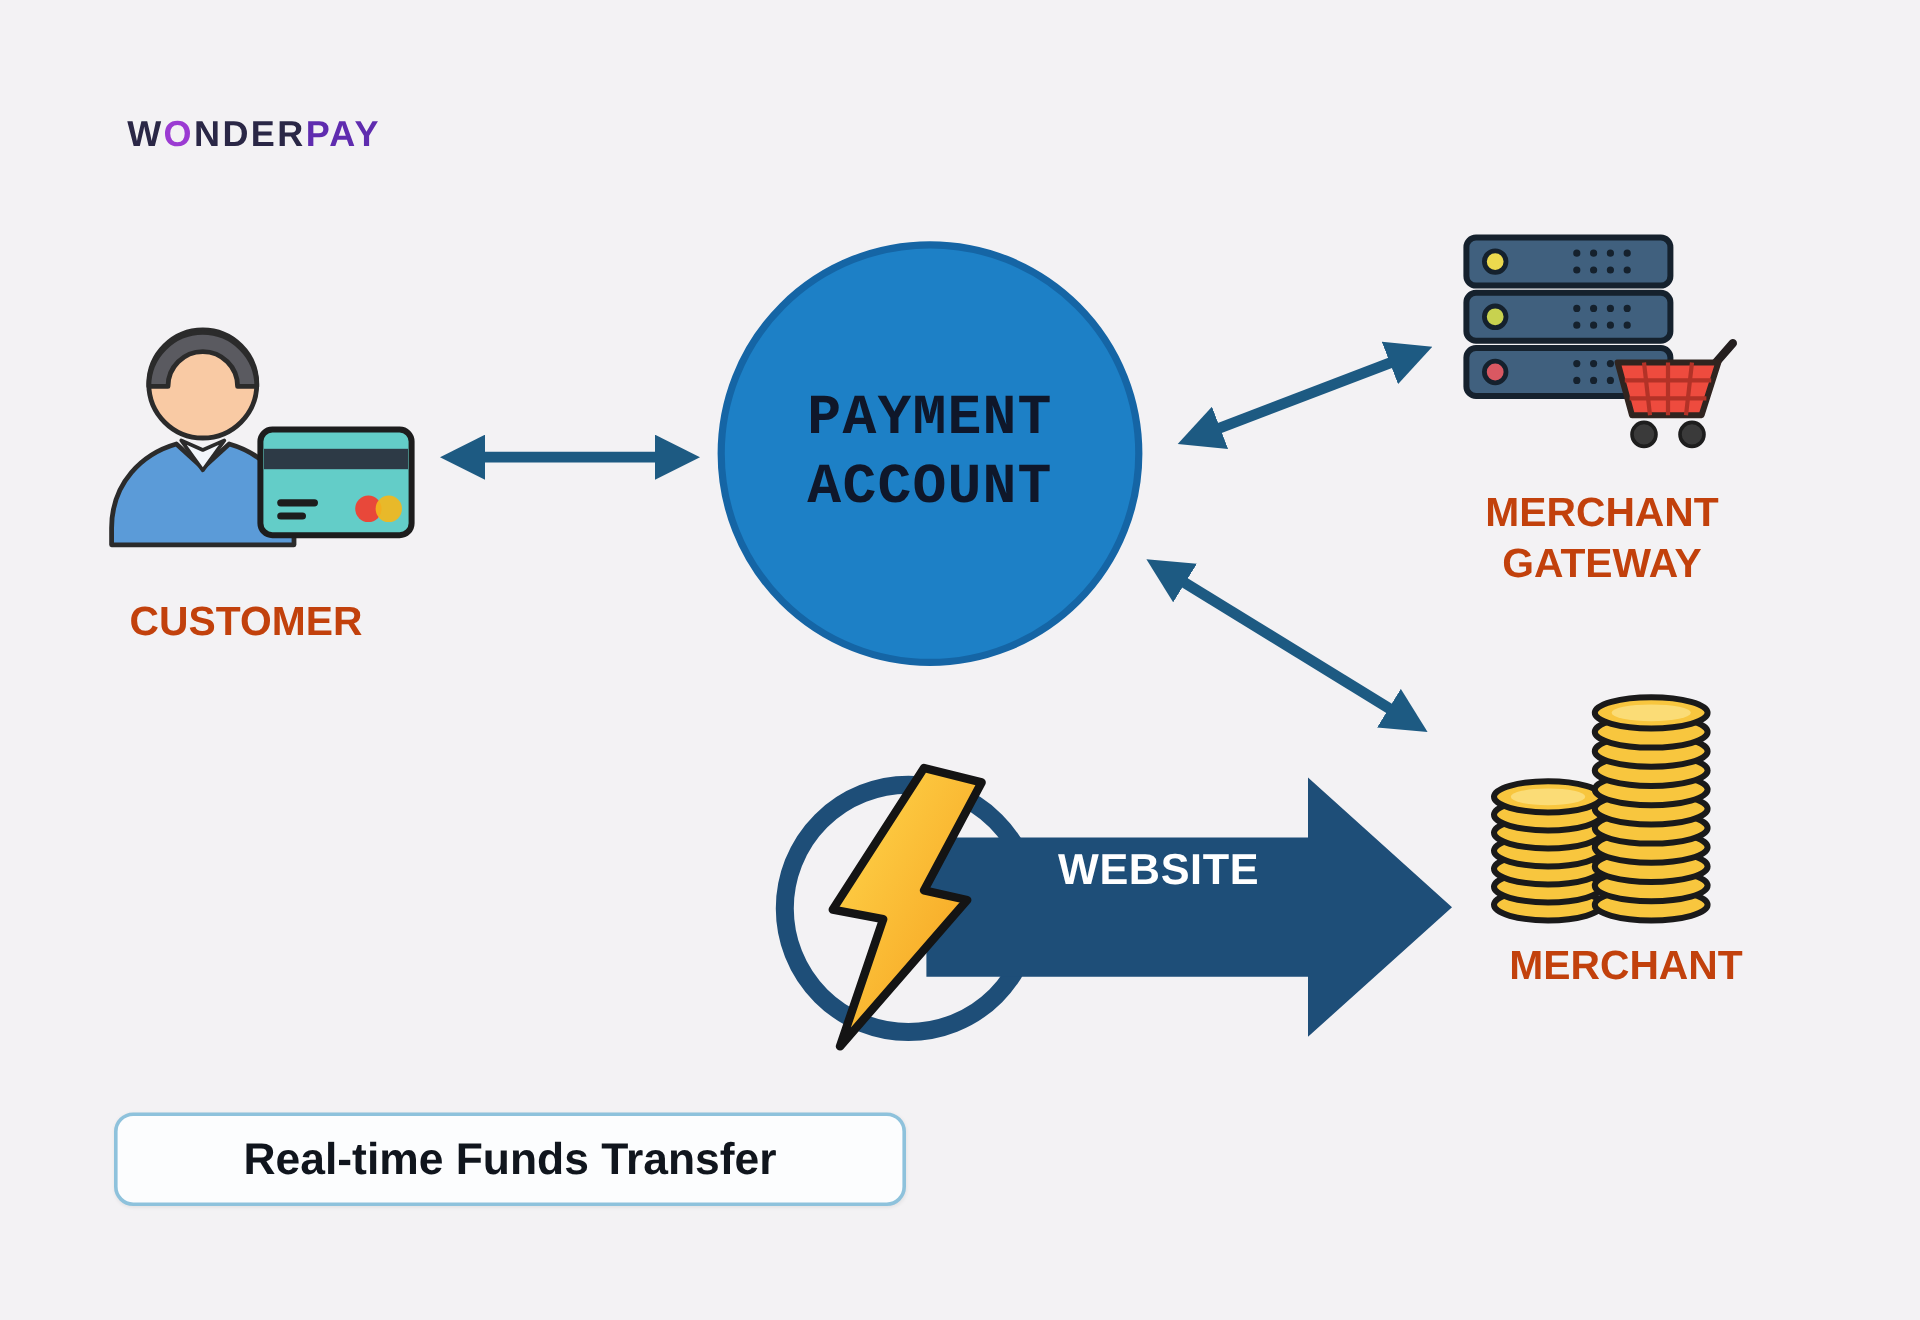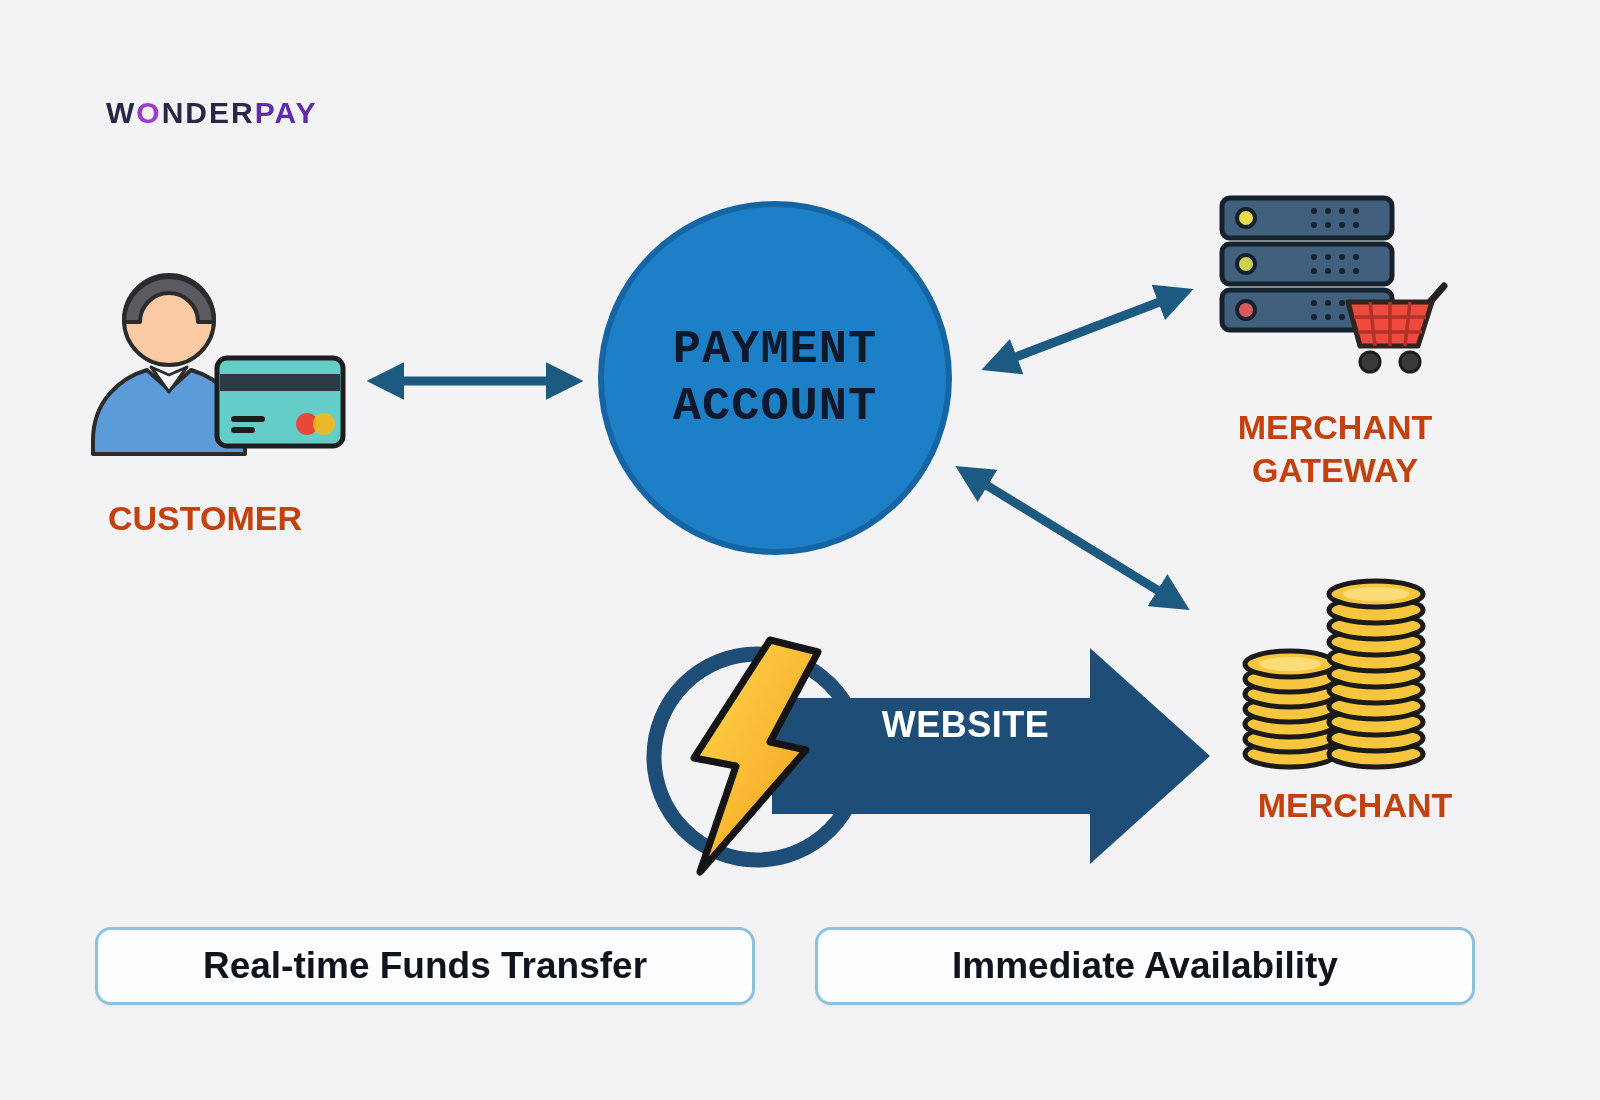--- a/index.html
+++ b/index.html
@@ -158,17 +158,14 @@
     <div>MERCHANT</div>
   </div>
 
   <div class="abs settle-text">
     <div>WEBSITE</div>
   </div>
 
   <div class="abs callout callout-1">
     <span class="co-text">Real-time Funds Transfer</span>
   </div>
-  <div class="abs callout callout-2">
-    <span class="co-text">Immediate Availability</span>
-  </div>
 
 </div>
 
 </body></html>

